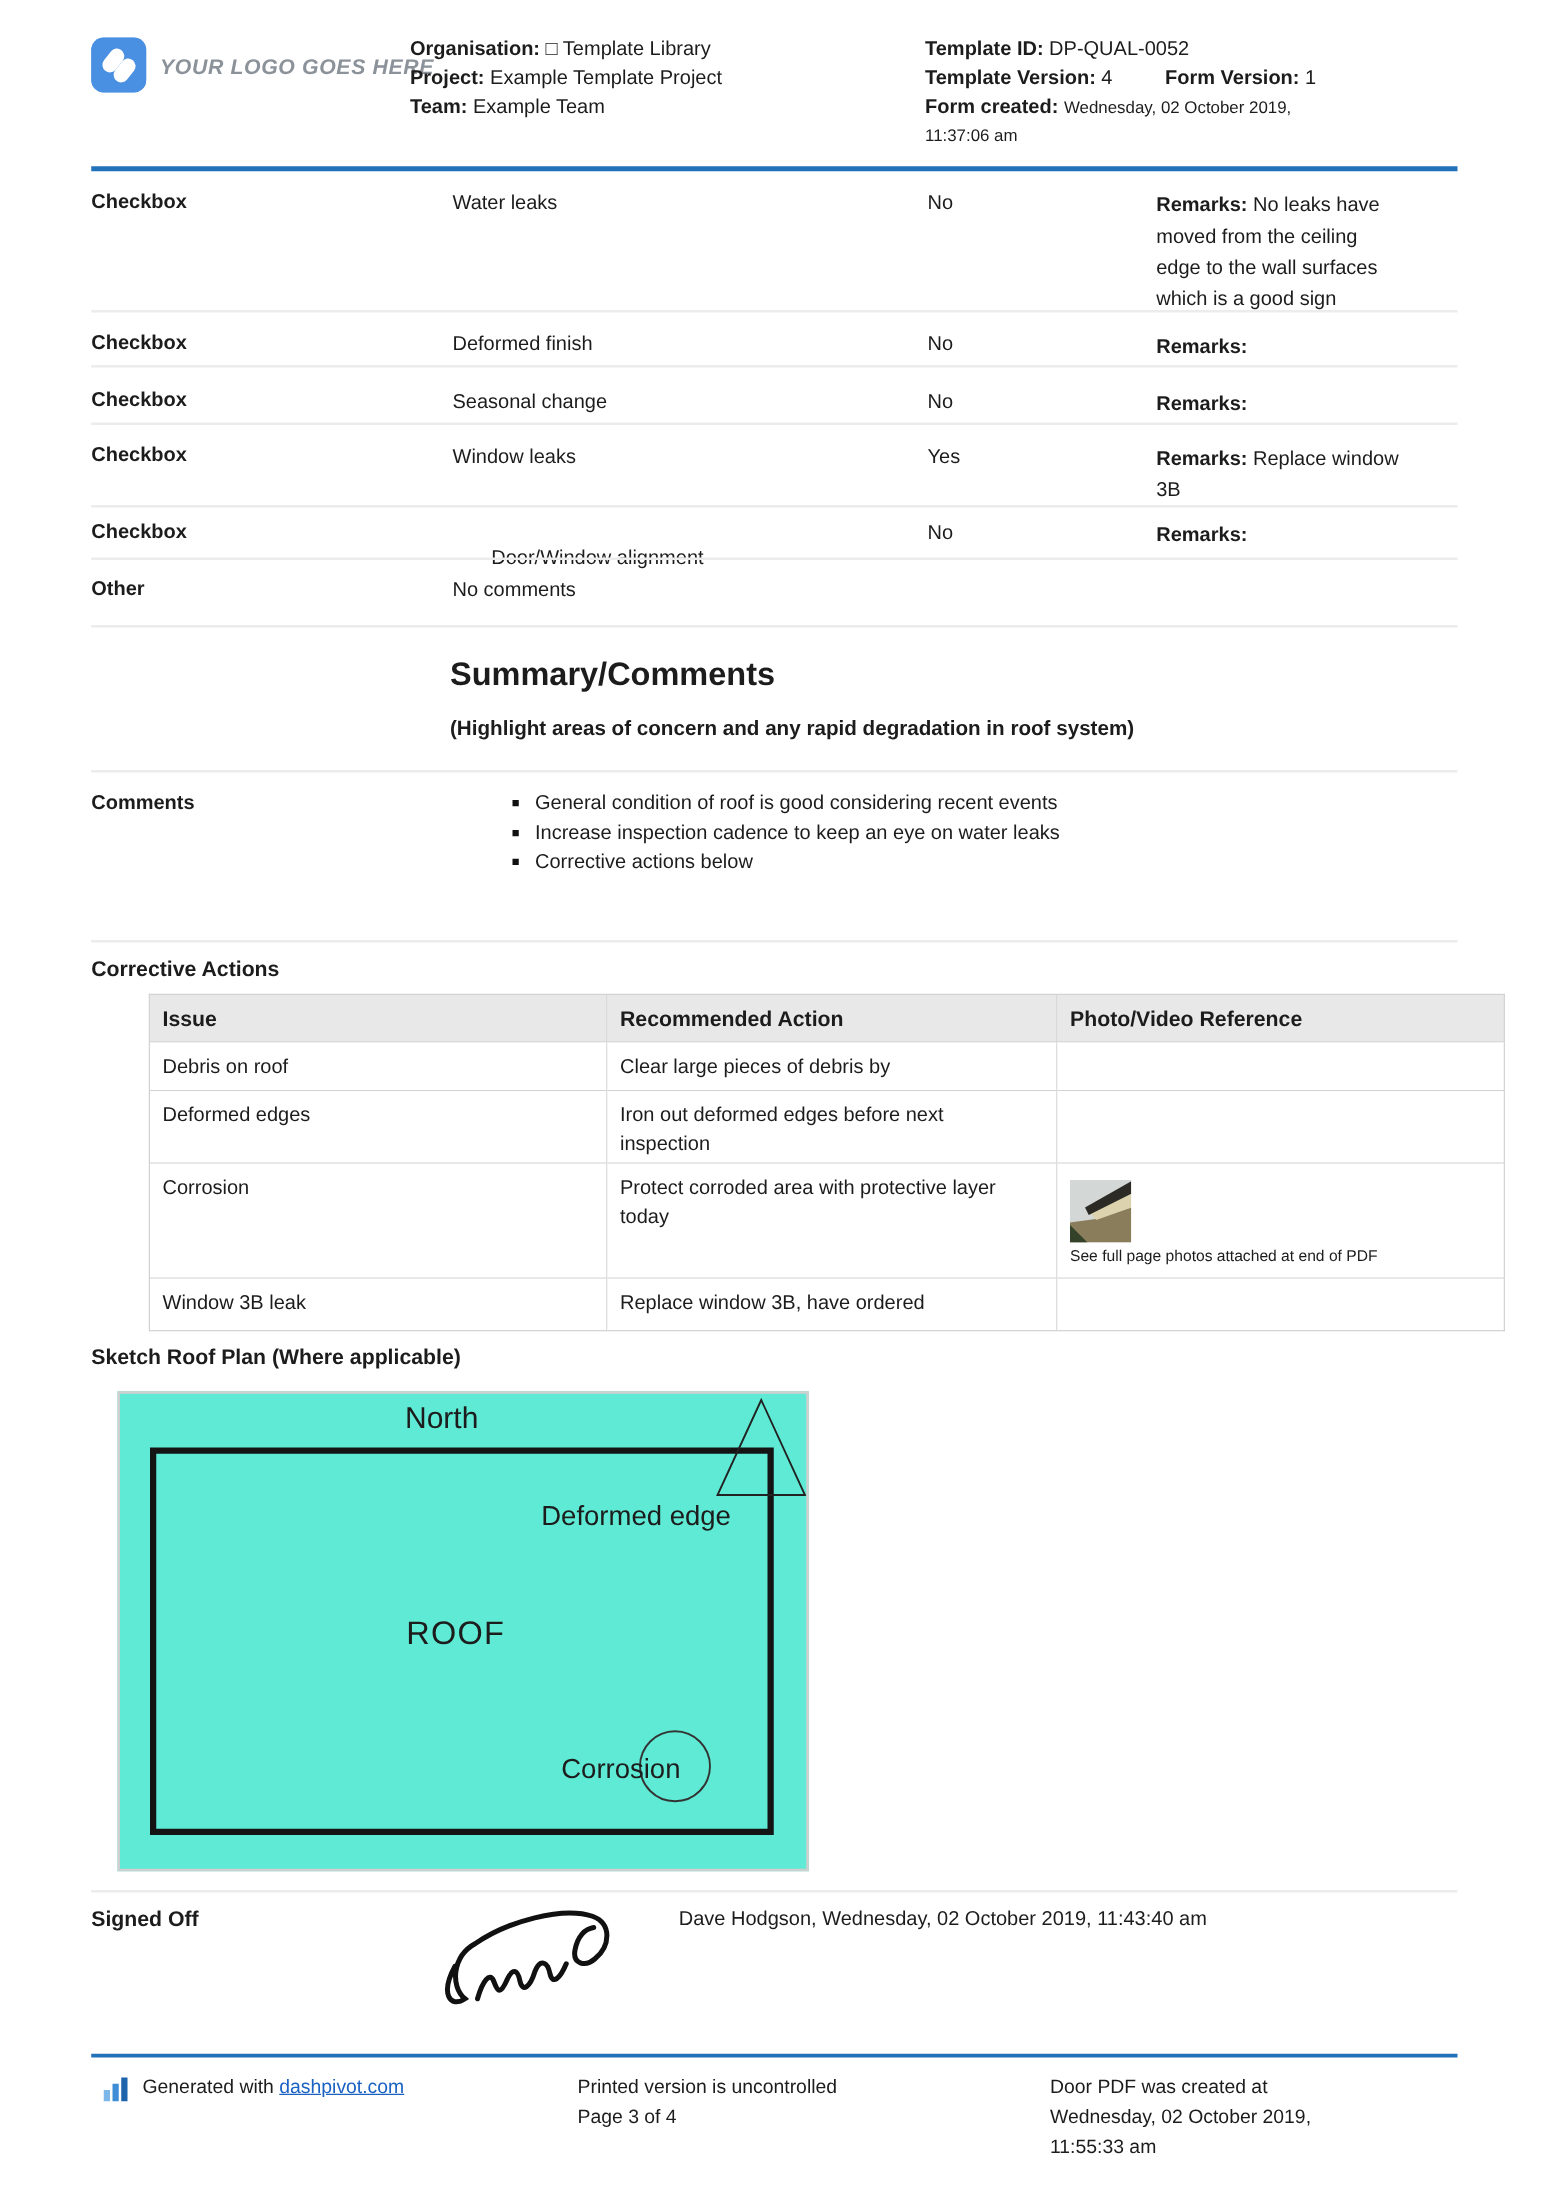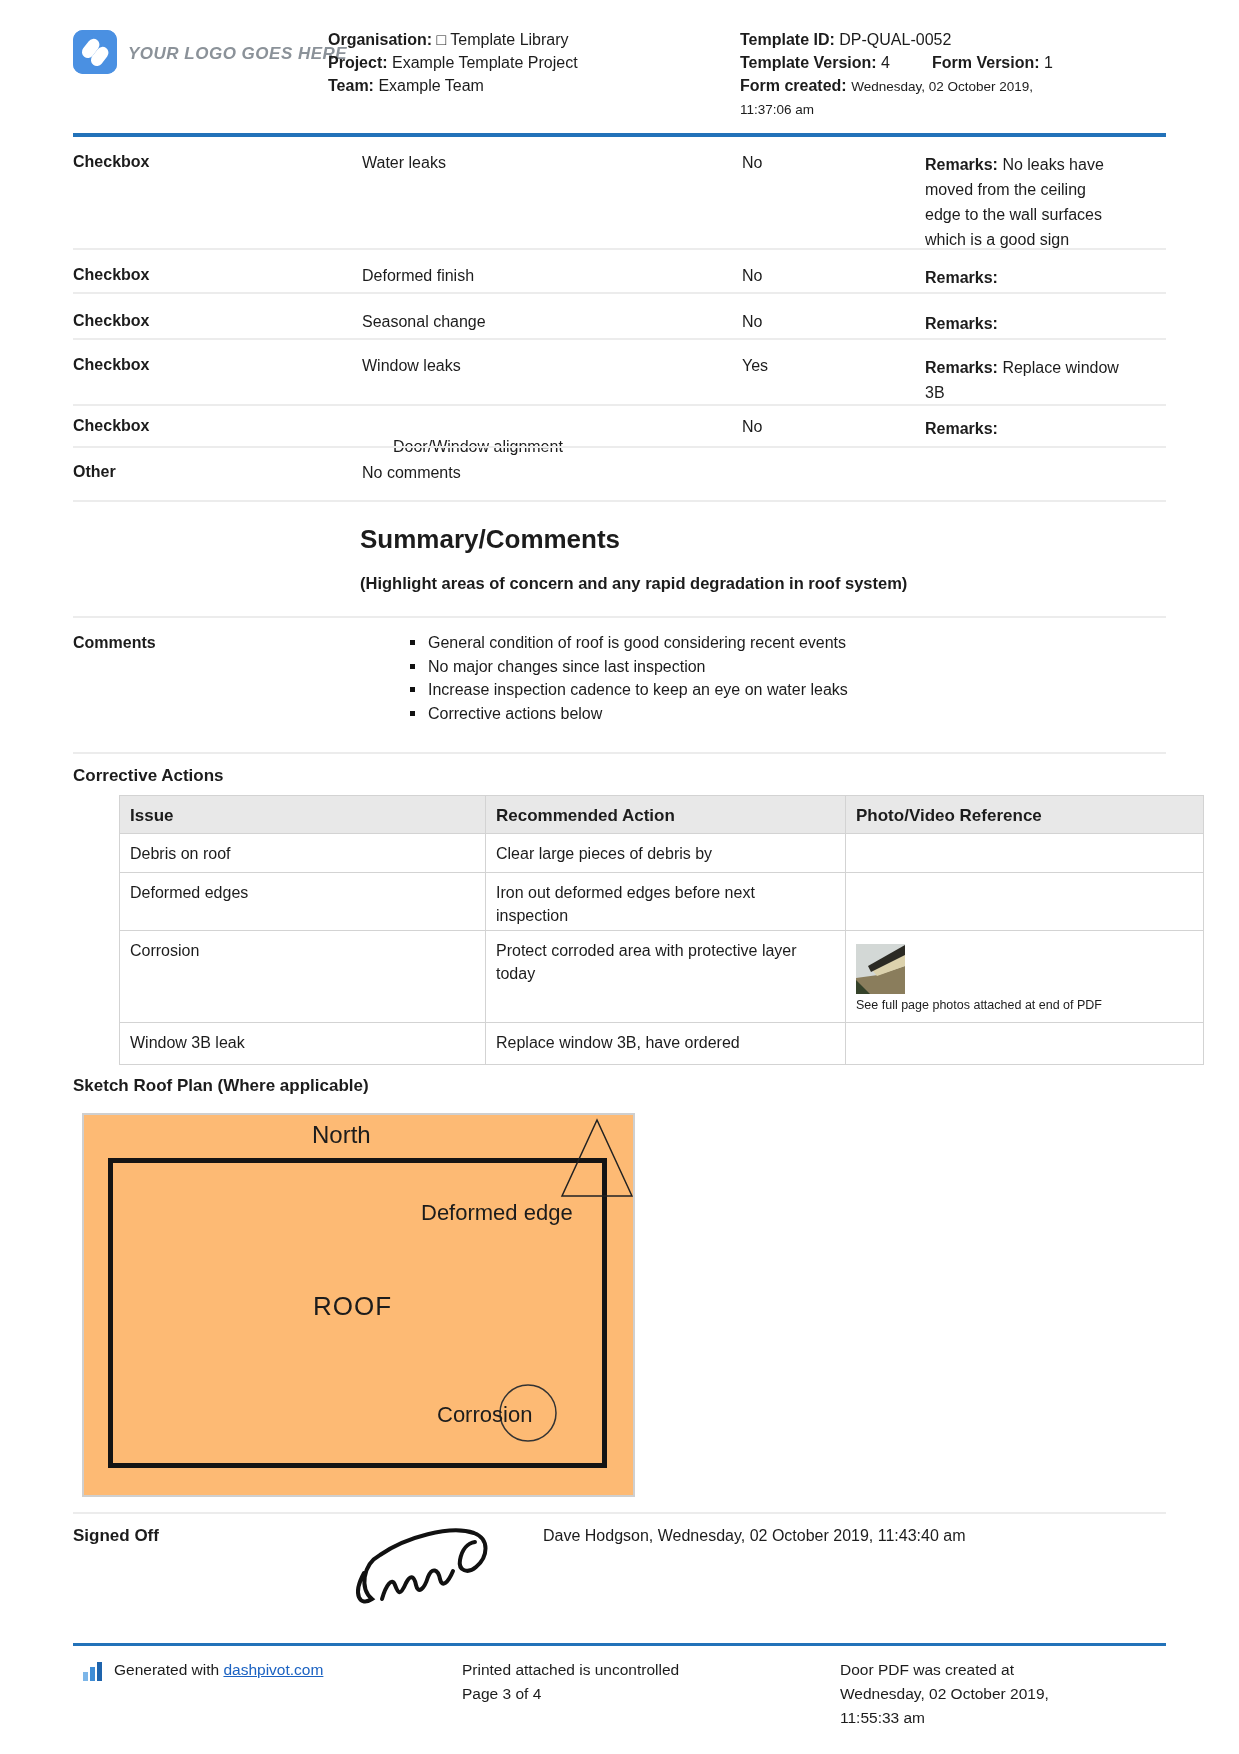--- a/index.html
+++ b/index.html
@@ -33,21 +33,21 @@
   
   .ca-head{left:73px;top:766px;font-size:17px;font-weight:bold;}
   .ca-table{left:74px;top:795px;width:1084px;display:grid;grid-template-columns:366px 360px 358px;border-left:1px solid #d3d3d3;border-top:1px solid #d3d3d3;margin-left:45px;}
   .ca-cell{border-right:1px solid #d3d3d3;border-bottom:1px solid #d3d3d3;padding:8px 28px 0 10px;font-size:16px;line-height:23px;box-sizing:border-box;background:#fff;}
   .ca-cell.hdr{background:#e8e8e8;font-weight:bold;font-size:17px;height:38px;}
   .h39{height:39px;} .h58{height:58px;} .h92{height:92px;} .h42{height:42px;}
   .photo-thumb{display:block;margin:5px 0 4px 0;}
   .photo-note{font-size:12.5px;line-height:15px;}
   
   .sk-head{left:73px;top:1076px;font-size:17px;font-weight:bold;}
-  .sk-canvas{left:82px;top:1113px;width:549px;height:380px;border:2px solid #cfcfcf;background:#fdba74;}
+  .sk-canvas{left:94px;top:1113px;width:549px;height:380px;border:2px solid #cfcfcf;background:#5eead4;}
   .sk-rect{position:absolute;left:24px;top:43px;width:489px;height:300px;border:5px solid #141414;}
   .sk-north{position:absolute;left:228px;top:6px;font-size:24px;}
   .sk-deformed{position:absolute;left:337px;top:85px;font-size:22px;}
   .sk-roof{position:absolute;left:229px;top:176px;font-size:26px;letter-spacing:1px;}
   .sk-corrosion{position:absolute;left:353px;top:287px;font-size:22px;}
   .sk-svg{position:absolute;left:0;top:0;}
   
   .so-label{left:73px;top:1526px;font-size:17px;font-weight:bold;}
   .so-text{left:543px;top:1527px;font-size:16px;}
   
@@ -119,21 +119,20 @@
   <div class="abs cl-item" style="top:464px;">No comments</div>
   <div class="sep" style="top:500px;"></div>
 
   <div class="abs sum-title">Summary/Comments</div>
   <div class="abs sum-sub">(Highlight areas of concern and any rapid degradation in roof system)</div>
   <div class="sep" style="top:616px;"></div>
 
   <div class="abs comments-label">Comments</div>
   <ul class="abs bullets">
     <li>General condition of roof is good considering recent events</li>
-    <li>No major changes since last inspection</li>
     <li>Increase inspection cadence to keep an eye on water leaks</li>
     <li>Corrective actions below</li>
   </ul>
   <div class="sep" style="top:752px;"></div>
 
   <div class="abs ca-head">Corrective Actions</div>
   <div class="abs ca-table">
     <div class="ca-cell hdr">Issue</div>
     <div class="ca-cell hdr">Recommended Action</div>
     <div class="ca-cell hdr">Photo/Video Reference</div>
@@ -186,21 +185,21 @@
   <div class="abs so-text">Dave Hodgson, Wednesday, 02 October 2019, 11:43:40 am</div>
 
   <div class="blue-line" style="top:1643px;height:3px;"></div>
   <div class="abs ft-bars">
     <span style="left:0;height:9px;background:#7db6e8;"></span>
     <span style="left:7px;height:14px;background:#3f8dd6;"></span>
     <span style="left:14px;height:19px;background:#1e64ad;"></span>
   </div>
   <div class="abs ft" style="left:114px;top:1658px;"><span>Generated with </span><a class="ft-link">dashpivot.com</a></div>
   <div class="abs ft" style="left:462px;top:1658px;">
-    <div>Printed attached is uncontrolled</div>
+    <div>Printed version is uncontrolled</div>
     <div>Page 3 of 4</div>
   </div>
   <div class="abs ft" style="left:840px;top:1658px;">
     <div>Door PDF was created at</div>
     <div>Wednesday, 02 October 2019,</div>
     <div>11:55:33 am</div>
   </div>
 
 </div>
 

